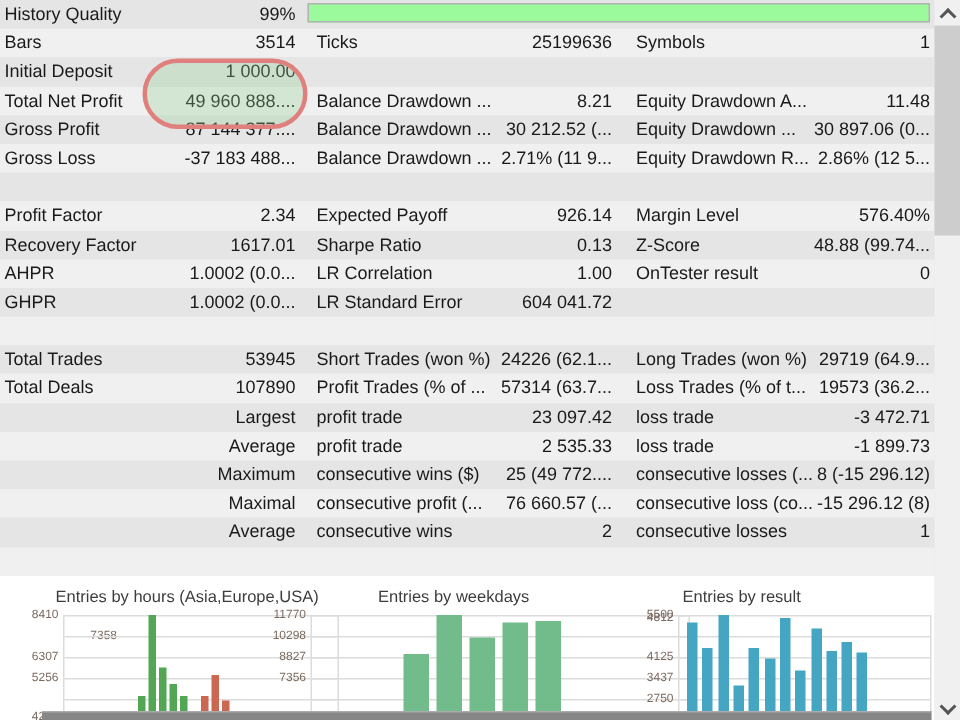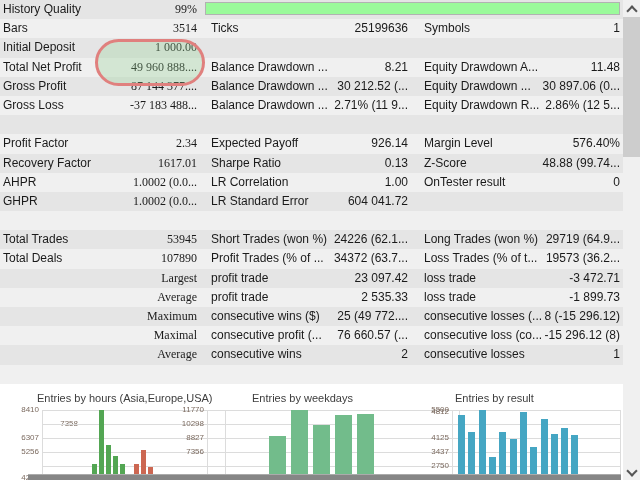--- a/index.html
+++ b/index.html
@@ -3,21 +3,21 @@
 <meta charset="utf-8">
 <style>
   html,body{margin:0;padding:0;background:#fff;}
   #app{position:relative;width:640px;height:480px;background:#e5e5e5;overflow:hidden;
        font-family:"Liberation Sans",sans-serif;font-size:12px;color:#1a1a1a;}
   #rows{position:absolute;top:0;left:0;width:623px;}
   .row{position:relative;height:19.2px;line-height:19.2px;white-space:nowrap;}
   .row.shaded{background:#f0f0f0;padding-left:48px;}
   .cell{position:absolute;top:0;height:19.2px;}
   .l1{left:3px;width:160px;}
-  .v1{left:80px;width:117px;text-align:right;font-family:Liberation Serif, serif;}
+  .v1{left:80px;width:117px;text-align:right;}
   .l2{left:211px;width:150px;}
   .v2{left:296px;width:112px;text-align:right;}
   .l3{left:424px;width:150px;}
   .v3{left:508px;width:112px;text-align:right;}
   .progress{position:absolute;left:205px;top:2px;width:415px;height:13px;
             border:1px solid #b2b2b2;box-sizing:border-box;}
   #annotation{position:absolute;left:95px;top:39px;width:110px;height:47px;
               border-radius:24px;z-index:5;pointer-events:none;box-sizing:border-box;}
   #charts{position:absolute;left:0;top:384px;width:623px;height:96px;background:#fff;}
   .chart-title{position:absolute;top:8px;font-size:11px;color:#3d3d3d;white-space:nowrap;}
@@ -119,21 +119,21 @@
         <div class="cell v1">53945</div>
         <div class="cell l2">Short Trades (won %)</div>
         <div class="cell v2">24226 (62.1...</div>
         <div class="cell l3">Long Trades (won %)</div>
         <div class="cell v3">29719 (64.9...</div>
       </div>
       <div class="row shaded">
         <div class="cell l1">Total Deals</div>
         <div class="cell v1">107890</div>
         <div class="cell l2">Profit Trades (% of ...</div>
-        <div class="cell v2">34372 (63.7...</div>
+        <div class="cell v2">57314 (63.7...</div>
         <div class="cell l3">Loss Trades (% of t...</div>
         <div class="cell v3">19573 (36.2...</div>
       </div>
       <div class="row">
         <div class="cell v1">Largest</div>
         <div class="cell l2">profit trade</div>
         <div class="cell v2">23 097.42</div>
         <div class="cell l3">loss trade</div>
         <div class="cell v3">-3 472.71</div>
       </div>

